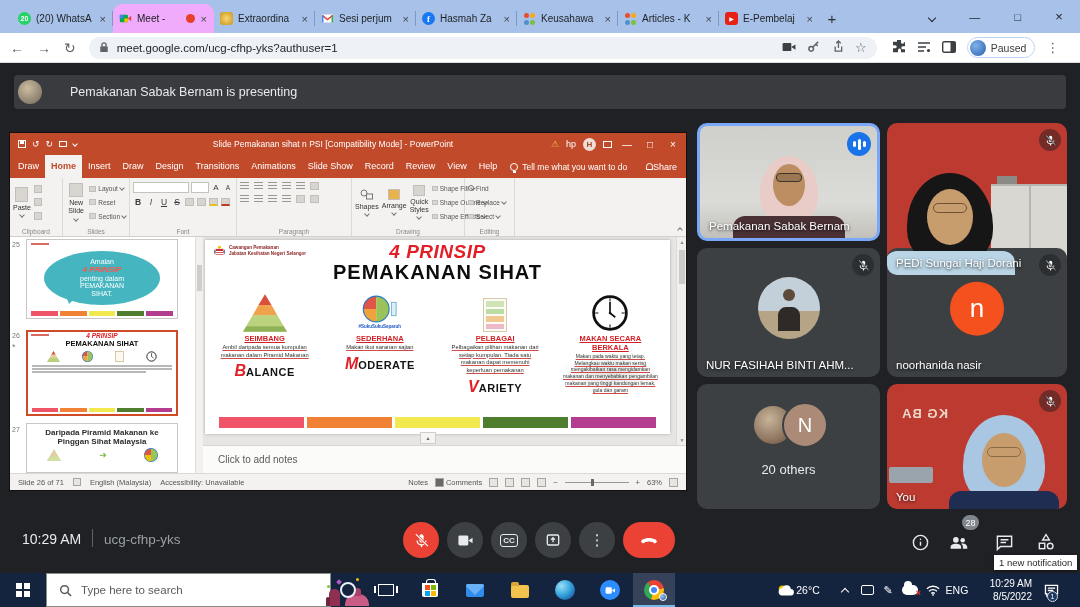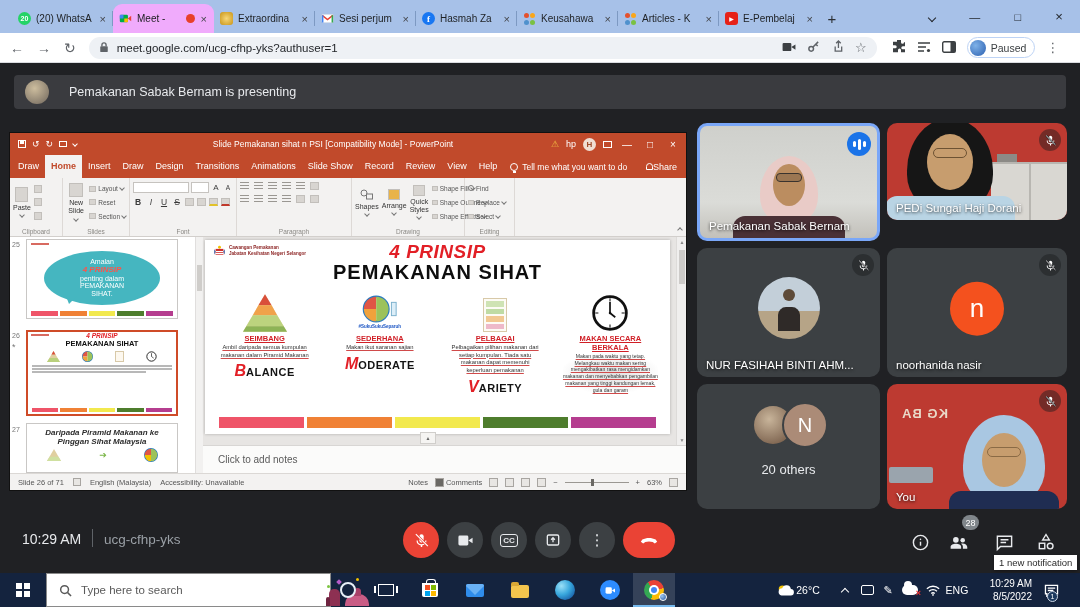--- a/index.html
+++ b/index.html
@@ -32,21 +32,21 @@
 .omni{width:788px;height:22px;border-radius:11px;background:#eef1f5;display:flex;align-items:center;gap:8px;padding:0 10px}
 .url{font-size:11.5px;color:#23262a}
 .omni-right{margin-left:auto;display:flex;align-items:center;gap:11px}
 .tb-right{display:flex;align-items:center;gap:11px;margin-left:2px}
 .profile{height:21px;border:1px solid #bdd3f5;border-radius:11px;display:flex;align-items:center;gap:5px;padding:0 8px 0 2px;background:#fff}
 .pav{width:16px;height:16px;border-radius:50%;background:radial-gradient(circle at 35% 35%,#7fb2e8,#2a5fb0)}
 .ptxt{font-size:10.5px;color:#3c4043}
 
 
 #meet{position:absolute;left:0;top:63px;width:1080px;height:510px;background:#202124}
-#banner{position:absolute;left:14px;top:12px;width:1052px;height:34px;background:#3a3b3f;border-radius:4px;display:flex;align-items:center;gap:20px;padding-left:11px}
+#banner{position:absolute;left:14px;top:12px;width:1052px;height:34px;background:#3a3b3f;border-radius:4px;display:flex;align-items:center;gap:28px;padding-left:4px}
 .bav{width:24px;height:24px;border-radius:50%;background:radial-gradient(circle at 40% 35%,#cdbd9e,#6f665c)}
 .btxt{font-size:12.5px;color:#e8eaed}
 
 
 .tile{position:absolute;border-radius:10px;overflow:hidden;background:#3c4043}
 .tname{position:absolute;left:9px;bottom:6px;font-size:11.5px;color:#fff;text-shadow:0 1px 3px rgba(0,0,0,.85);z-index:5;font-weight:500}
 .micoff{position:absolute;top:6px;right:6px;width:22px;height:22px;border-radius:50%;background:rgba(25,26,29,.45);display:flex;align-items:center;justify-content:center;z-index:5}
 .spk{position:absolute;top:6px;right:6px;width:24px;height:24px;border-radius:50%;background:#1a73e8;display:flex;align-items:center;justify-content:center;gap:2px;z-index:5}
 .spk i{width:3px;background:#fff;border-radius:2px}
 .pers{position:absolute;z-index:1}
@@ -558,21 +558,21 @@
               <i class="bar1"></i>
               <i class="bar2"></i>
               <i class="bar3"></i>
               <i class="bar4"></i>
               <i class="bar5"></i>
             </div>
         </div>
 
         <span class="tn" style="top:189px">27</span>
         <div class="thumbbox" style="top:186px;height:50px">
-          <div style="text-align:center;font-size:8px;font-weight:bold;font-style:italic;color:#2d2d2d;padding:4px 8px 0">Daripada Piramid Makanan ke Pinggan Sihat Malaysia</div>
+          <div style="text-align:center;font-size:8px;font-weight:bold;color:#2d2d2d;padding:4px 8px 0">Daripada Piramid Makanan ke Pinggan Sihat Malaysia</div>
           <div style="display:flex;justify-content:space-around;align-items:center;margin-top:2px">
             <svg width="16" height="12" viewBox="0 0 40 34">
                 <polygon points="20,0 40,34 0,34" fill="#e0cfa0"></polygon>
                 <polygon points="8,22 32,22 40,34 0,34" fill="#cfe0a0"></polygon>
               </svg>
             <span style="color:#7ab648;font-size:9px">➔</span>
             <svg width="14" height="14" viewBox="0 0 20 20">
                 <circle cx="10" cy="10" r="9" fill="#fff" stroke="#2a7ac0" stroke-width="2"></circle>
                 <path d="M10 10 10 1 A9 9 0 0 0 1 10z" fill="#e05545"></path>
                 <path d="M10 10 1 10 A9 9 0 0 0 10 19z" fill="#f2c200"></path>
@@ -717,21 +717,21 @@
         </div>
       <div class="pers" style="left:0;right:0;bottom:0;height:100%">
         <div class="hij" style="bottom:14px;width:58px;height:68px;background:#e9cbc7"></div>
         <div class="face" style="bottom:32px;width:32px;height:42px;background:#bb8d60"></div>
         <div style="position:absolute;left:50%;transform:translateX(-50%);bottom:56px;width:26px;height:9px;border:1.5px solid #3a332e;border-radius:4px;background:rgba(60,50,40,.25)"></div>
         <div class="bod" style="width:112px;height:22px;background:#4a3136"></div>
       </div>
       <span class="tname">Pemakanan Sabak Bernam</span>
     </div>
 
-    <div class="tile" style="left:887px;top:60px;width:180px;height:97px;background:#bd3a31">
+    <div class="tile" style="left:887px;top:60px;width:180px;height:152px;background:#bd3a31">
       <div style="position:absolute;right:0;bottom:0;width:42%;height:60%;background:#d9d7d2;border-top:2px solid #b8b6b1">
         <div style="position:absolute;left:50%;top:0;width:1.5px;height:100%;background:#b8b6b1"></div>
         <div style="position:absolute;left:6px;top:-10px;width:20px;height:8px;background:#8c8a86"></div>
       </div>
       <div class="pers" style="left:0;right:30%;bottom:0;height:100%">
         <div class="hij" style="bottom:8px;width:86px;height:94px;background:#161616"></div>
         <div class="face" style="bottom:30px;width:46px;height:56px;background:#c79d6e"></div>
         <div style="position:absolute;left:50%;transform:translateX(-50%);bottom:62px;width:34px;height:10px;border:1.2px solid #6d5233;border-radius:5px"></div>
         <div class="bod" style="width:130px;height:24px;background:#b9d4e4"></div>
       </div>

